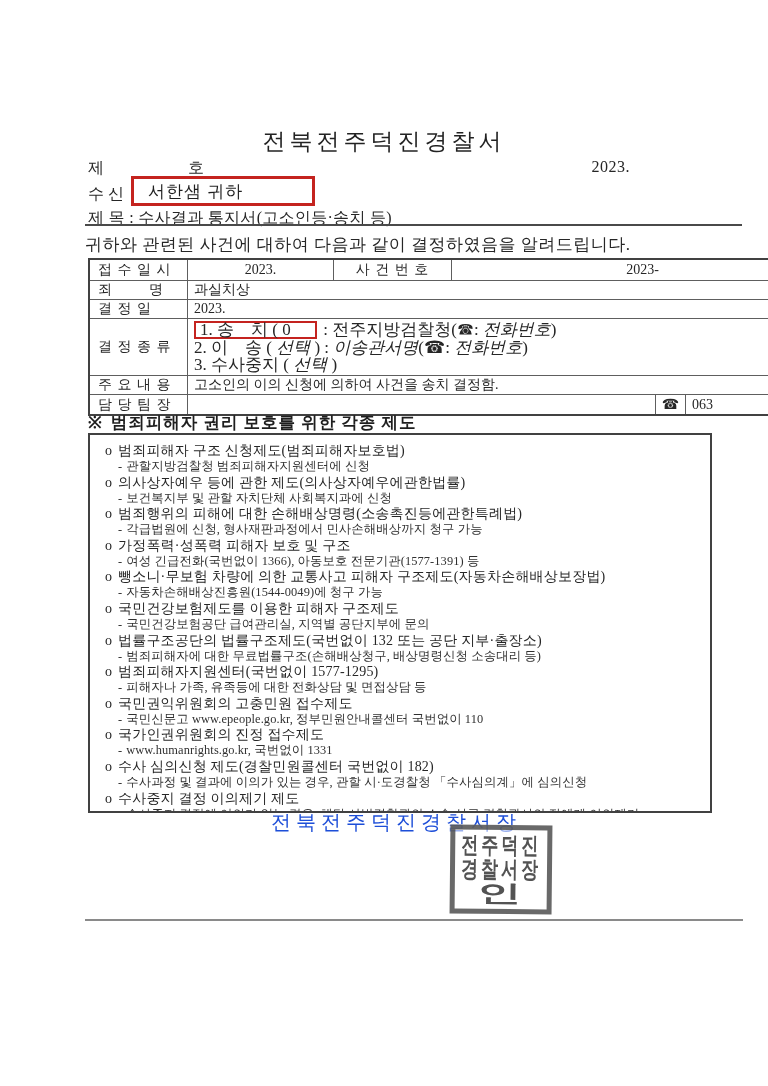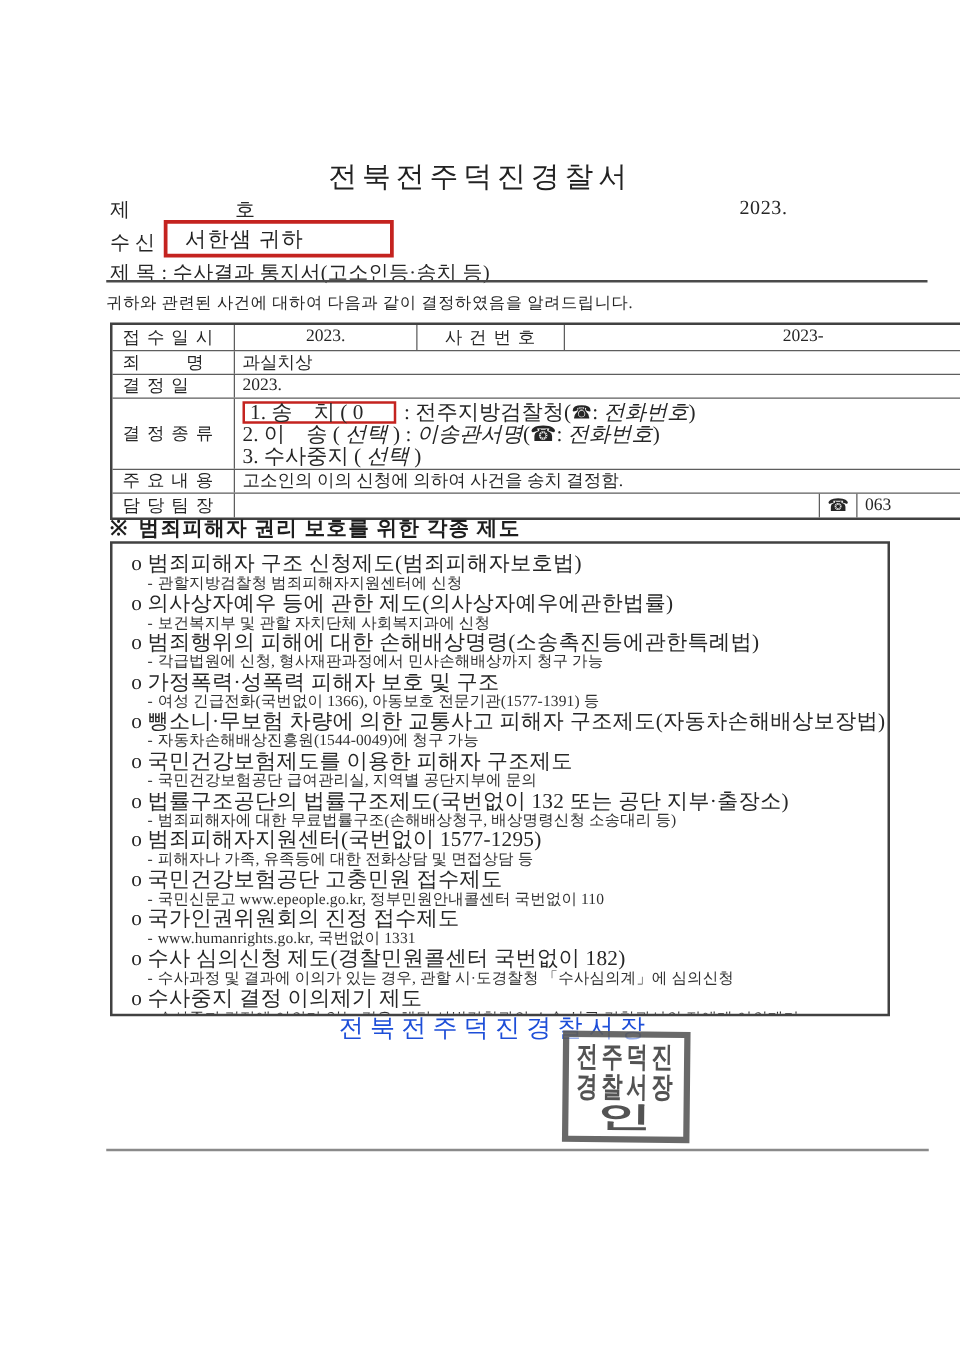--- a/index.html
+++ b/index.html
@@ -13,21 +13,21 @@
   .hline { position:absolute; left:88px; font-size:16px; white-space:nowrap; color:#262626; }
   .l-docno { top:158px; }
   .l-docno .suffix { position:absolute; left:100px; top:0; }
   .l-date { position:absolute; left:487px; top:0; width:55px; text-align:right; letter-spacing:.5px; }
   .l-recv { top:184px; }
   .recv-box { position:absolute; left:43px; top:-8px; width:184px; height:30px;
     border:3px solid #c4231f; display:flex; align-items:center; padding-left:14px;
     font-size:17px; letter-spacing:1px; color:#1f1f1f; white-space:nowrap; }
   .l-subj { top:208px; letter-spacing:.3px; }
   .rule1 { position:absolute; left:85px; top:224px; width:657px; border-top:2px solid #4a4a4a; }
-  .intro { position:absolute; left:85px; top:233px; font-size:13px; letter-spacing:.5px; white-space:nowrap; }
+  .intro { position:absolute; left:85px; top:233px; font-size:17px; letter-spacing:.5px; white-space:nowrap; }
 
   
   .tbl { position:absolute; left:88px; top:258px; width:747px; border:2px solid #414141; font-size:14px; }
   .trow { display:flex; border-top:1px solid #5e5e5e; align-items:stretch; }
   .trow:first-child { border-top:none; }
   .tc { border-left:1px solid #5e5e5e; padding:0 6px; display:flex; align-items:center; min-height:18px; }
   .tc:first-child { border-left:none; }
   .lbl { width:97px; flex:none; letter-spacing:1px; padding-left:8px; }
   .h20 { height:20px; } .h19 { height:19px; }
   .c-v1 { width:146px; justify-content:center; flex:none; }
@@ -43,21 +43,21 @@
   .c-phone { width:30px; flex:none; justify-content:center; padding:0 2px; }
   .c-pv { width:148px; flex:none; }
 
   
   .notice-head { position:absolute; left:88px; top:410px; font-size:16.5px; font-weight:bold;
     letter-spacing:1px; white-space:nowrap; color:#1e1e1e; }
   .notice-head .mk { margin-right:8px; }
   .nbox { position:absolute; left:88px; top:433px; width:624px; height:380px;
     border:2px solid #414141; padding:8px 8px 0 15px; overflow:hidden; }
   .nitem { margin-bottom:1px; }
-  .nitem .t { font-size:17px; line-height:16px; letter-spacing:.2px; white-space:nowrap; }
+  .nitem .t { font-size:14px; line-height:16px; letter-spacing:.2px; white-space:nowrap; }
   .nitem .t .b { display:inline-block; width:13px; }
   .nitem .s { font-size:12.4px; line-height:14.6px; margin-left:13px; color:#303030;
     letter-spacing:.1px; white-space:nowrap; }
   .nitem .s .d { margin-right:4px; }
 
   
   .signer { position:absolute; left:271px; top:809px; font-size:20px; letter-spacing:5px;
     color:#1d4ed8; white-space:nowrap; }
   .stamp { position:absolute; left:450px; top:825px; width:102px; height:89px;
     border:5px solid rgba(72,72,72,.82); transform:rotate(.6deg);
@@ -167,21 +167,21 @@
     </div>
     <div class="nitem">
       <div class="t"><span class="b">o</span><span>법률구조공단의 법률구조제도(국번없이 132 또는 공단 지부·출장소)</span></div>
       <div class="s"><span class="d">-</span><span>범죄피해자에 대한 무료법률구조(손해배상청구, 배상명령신청 소송대리 등)</span></div>
     </div>
     <div class="nitem">
       <div class="t"><span class="b">o</span><span>범죄피해자지원센터(국번없이 1577-1295)</span></div>
       <div class="s"><span class="d">-</span><span>피해자나 가족, 유족등에 대한 전화상담 및 면접상담 등</span></div>
     </div>
     <div class="nitem">
-      <div class="t"><span class="b">o</span><span>국민건강보험공단 고충민원 접수제도</span></div>
+      <div class="t"><span class="b">o</span><span>국민권익위원회의 고충민원 접수제도</span></div>
       <div class="s"><span class="d">-</span><span>국민신문고 www.epeople.go.kr, 정부민원안내콜센터 국번없이 110</span></div>
     </div>
     <div class="nitem">
       <div class="t"><span class="b">o</span><span>국가인권위원회의 진정 접수제도</span></div>
       <div class="s"><span class="d">-</span><span>www.humanrights.go.kr, 국번없이 1331</span></div>
     </div>
     <div class="nitem">
       <div class="t"><span class="b">o</span><span>수사 심의신청 제도(경찰민원콜센터 국번없이 182)</span></div>
       <div class="s"><span class="d">-</span><span>수사과정 및 결과에 이의가 있는 경우, 관할 시·도경찰청 「수사심의계」에 심의신청</span></div>
     </div>

